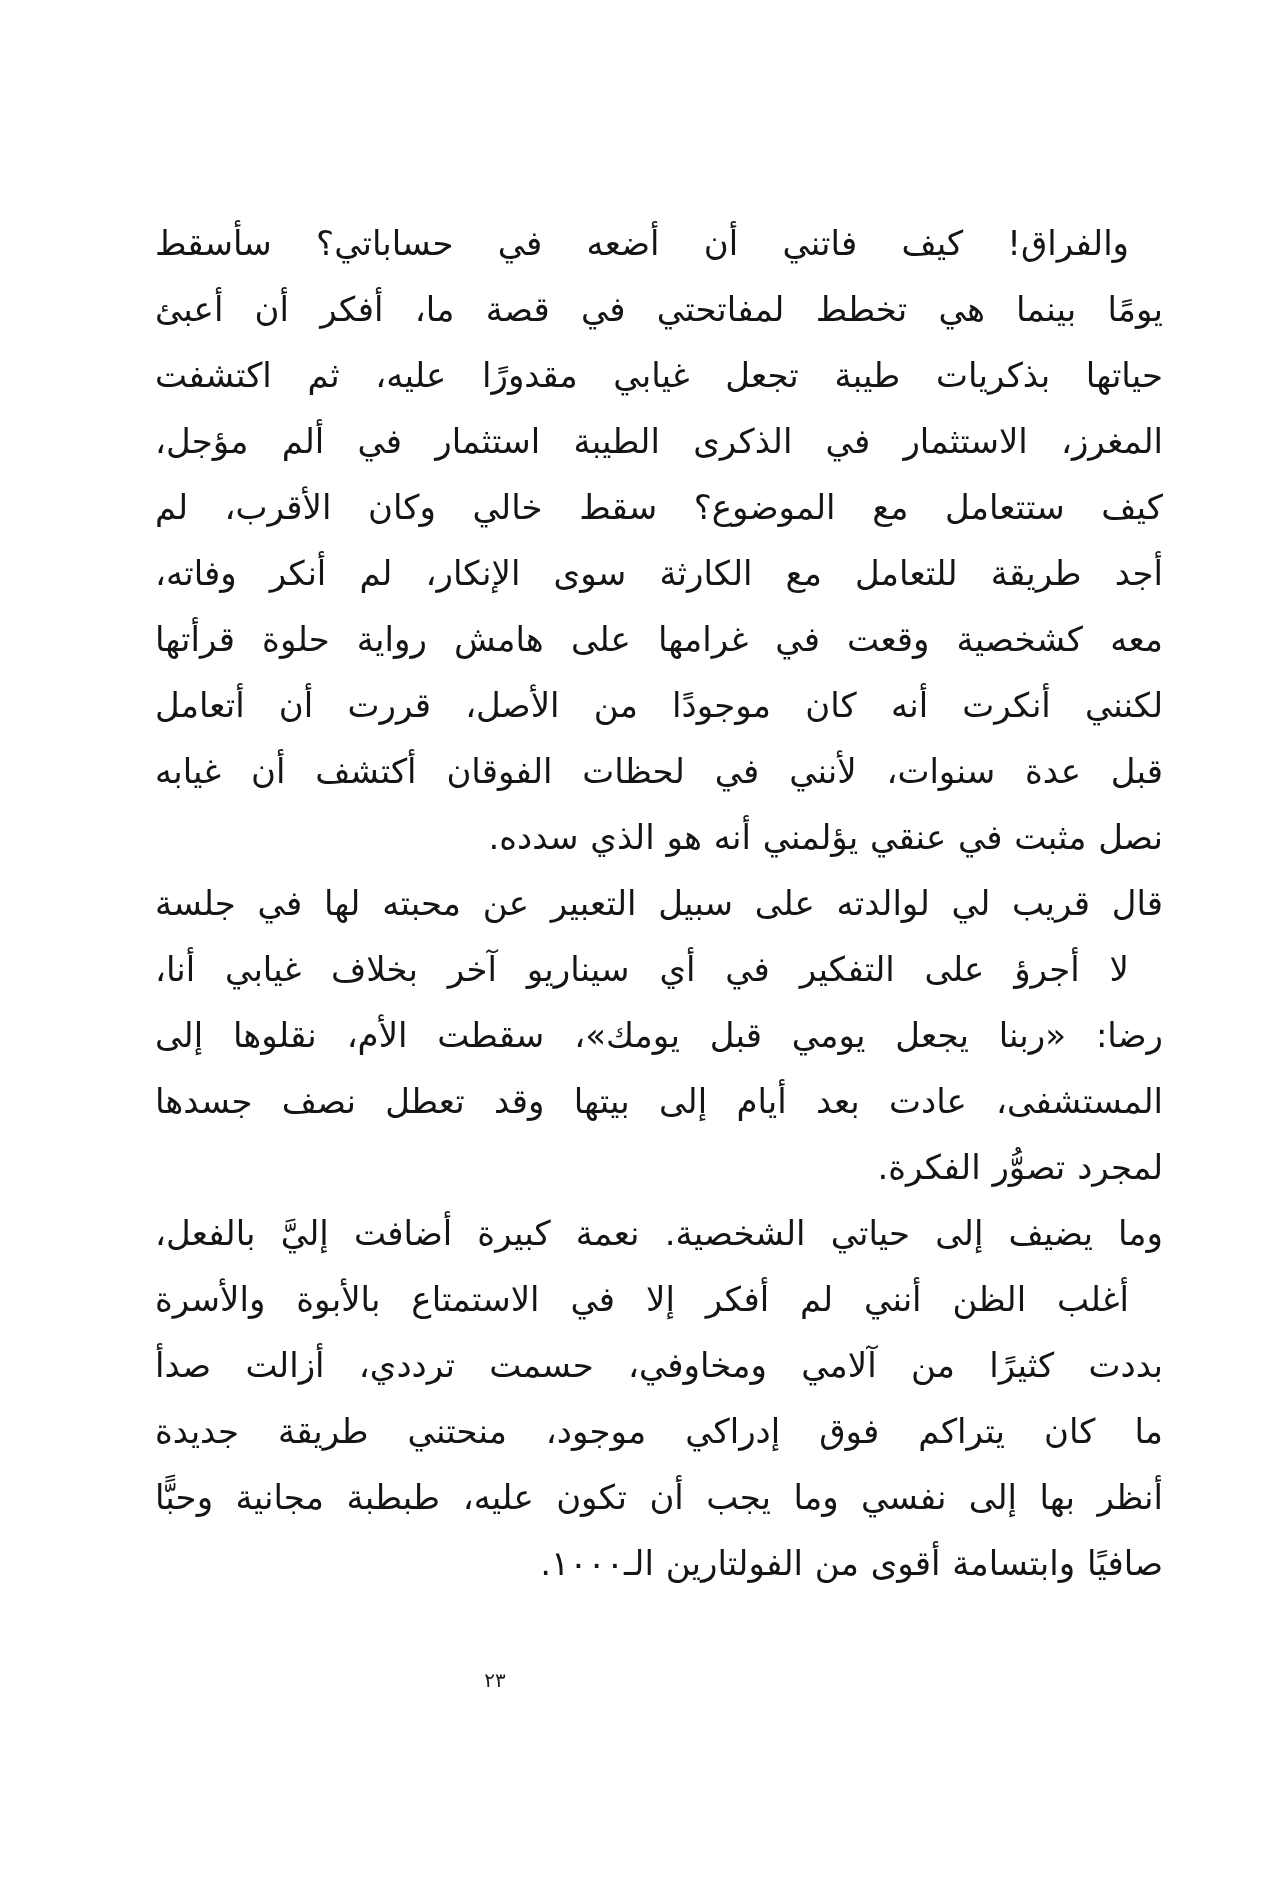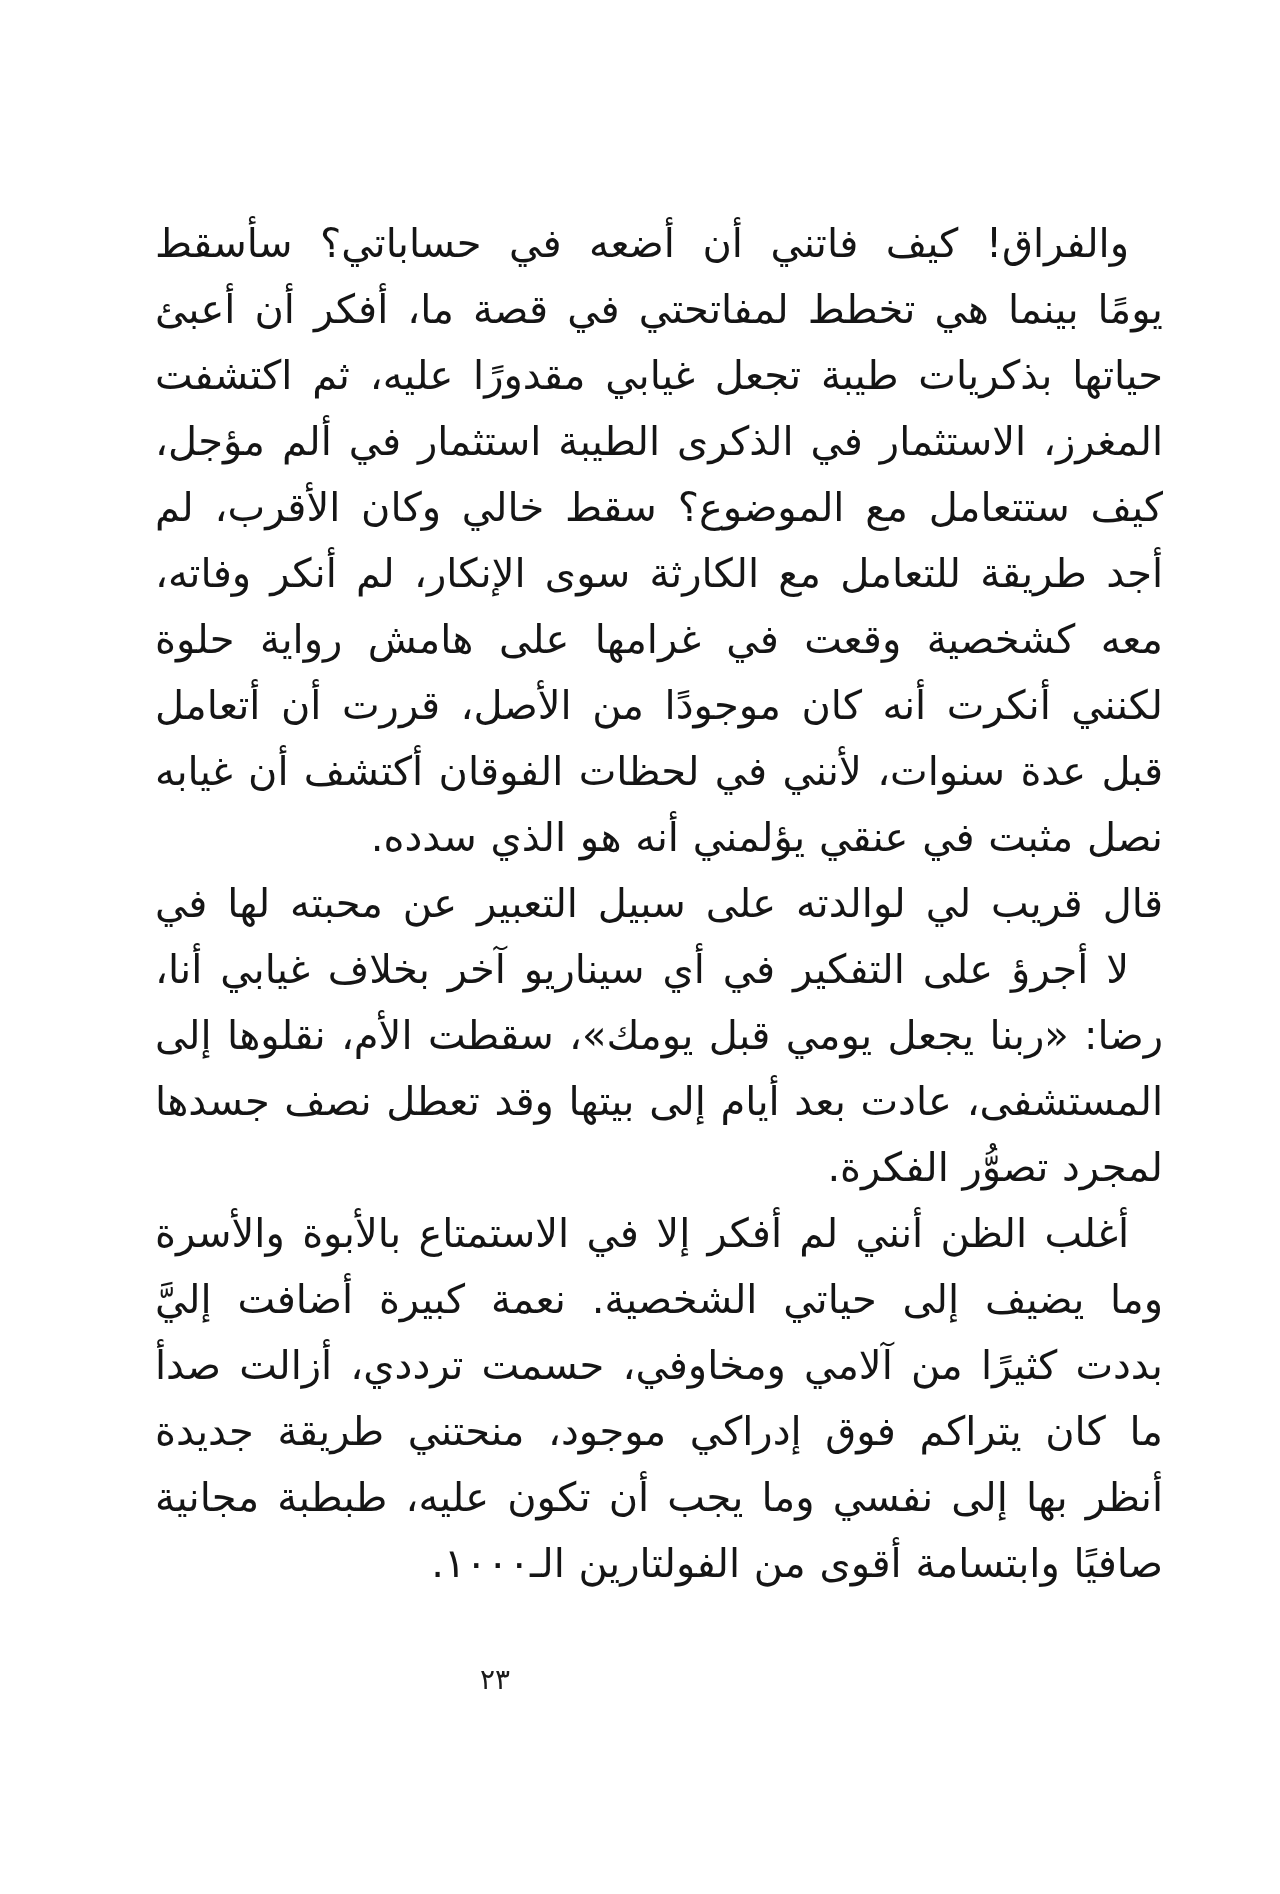--- a/index.html
+++ b/index.html
@@ -19,21 +19,21 @@
     inset: 0;
     background: #ffffff;
   }
   .page-text {
     position: absolute;
     top: 210px;
     right: 117px;
     left: 155px;
     direction: rtl;
     color: #151515;
-    font-size: 40px;
+    font-size: 34px;
     line-height: 66px;
   }
   .paragraph {
     margin: 0;
     padding: 0;
   }
   .line {
     height: 66px;
     overflow: hidden;
     text-align: justify;
@@ -49,21 +49,21 @@
     text-align-last: right;
   }
   .page-number {
     position: absolute;
     top: 1660px;
     left: 0;
     width: 990px; 
     text-align: center;
     direction: rtl;
     color: #1a1a1a;
-    font-size: 28px;
+    font-size: 20px;
     line-height: 40px;
   }
 </style>
 </head>
 <body style="background: rgb(255, 255, 255);">
 
 <div class="page">
   <main class="page-text" style="color: rgb(21, 21, 21);">
       <div class="paragraph">
         <div class="line first">والفراق! كيف فاتني أن أضعه في حساباتي؟ سأسقط</div>
@@ -78,22 +78,22 @@
         <div class="line last">نصل مثبت في عنقي يؤلمني أنه هو الذي سدده.</div>
       </div>
       <div class="paragraph">
         <div class="line">قال قريب لي لوالدته على سبيل التعبير عن محبته لها في جلسة</div>
         <div class="line first">لا أجرؤ على التفكير في أي سيناريو آخر بخلاف غيابي أنا،</div>
         <div class="line">رضا: «ربنا يجعل يومي قبل يومك»، سقطت الأم، نقلوها إلى</div>
         <div class="line">المستشفى، عادت بعد أيام إلى بيتها وقد تعطل نصف جسدها</div>
         <div class="line last">لمجرد تصوُّر الفكرة.</div>
       </div>
       <div class="paragraph">
+        <div class="line">وما يضيف إلى حياتي الشخصية. نعمة كبيرة أضافت إليَّ بالفعل،</div>
         <div class="line first">أغلب الظن أنني لم أفكر إلا في الاستمتاع بالأبوة والأسرة</div>
-        <div class="line">وما يضيف إلى حياتي الشخصية. نعمة كبيرة أضافت إليَّ بالفعل،</div>
         <div class="line">بددت كثيرًا من آلامي ومخاوفي، حسمت ترددي، أزالت صدأ</div>
         <div class="line">ما كان يتراكم فوق إدراكي موجود، منحتني طريقة جديدة</div>
         <div class="line">أنظر بها إلى نفسي وما يجب أن تكون عليه، طبطبة مجانية وحبًّا</div>
         <div class="line last">صافيًا وابتسامة أقوى من الفولتارين الـ١٠٠٠.</div>
       </div>
     </main>
   <div class="page-number">٢٣</div>
 </div>
 
 </body></html>

